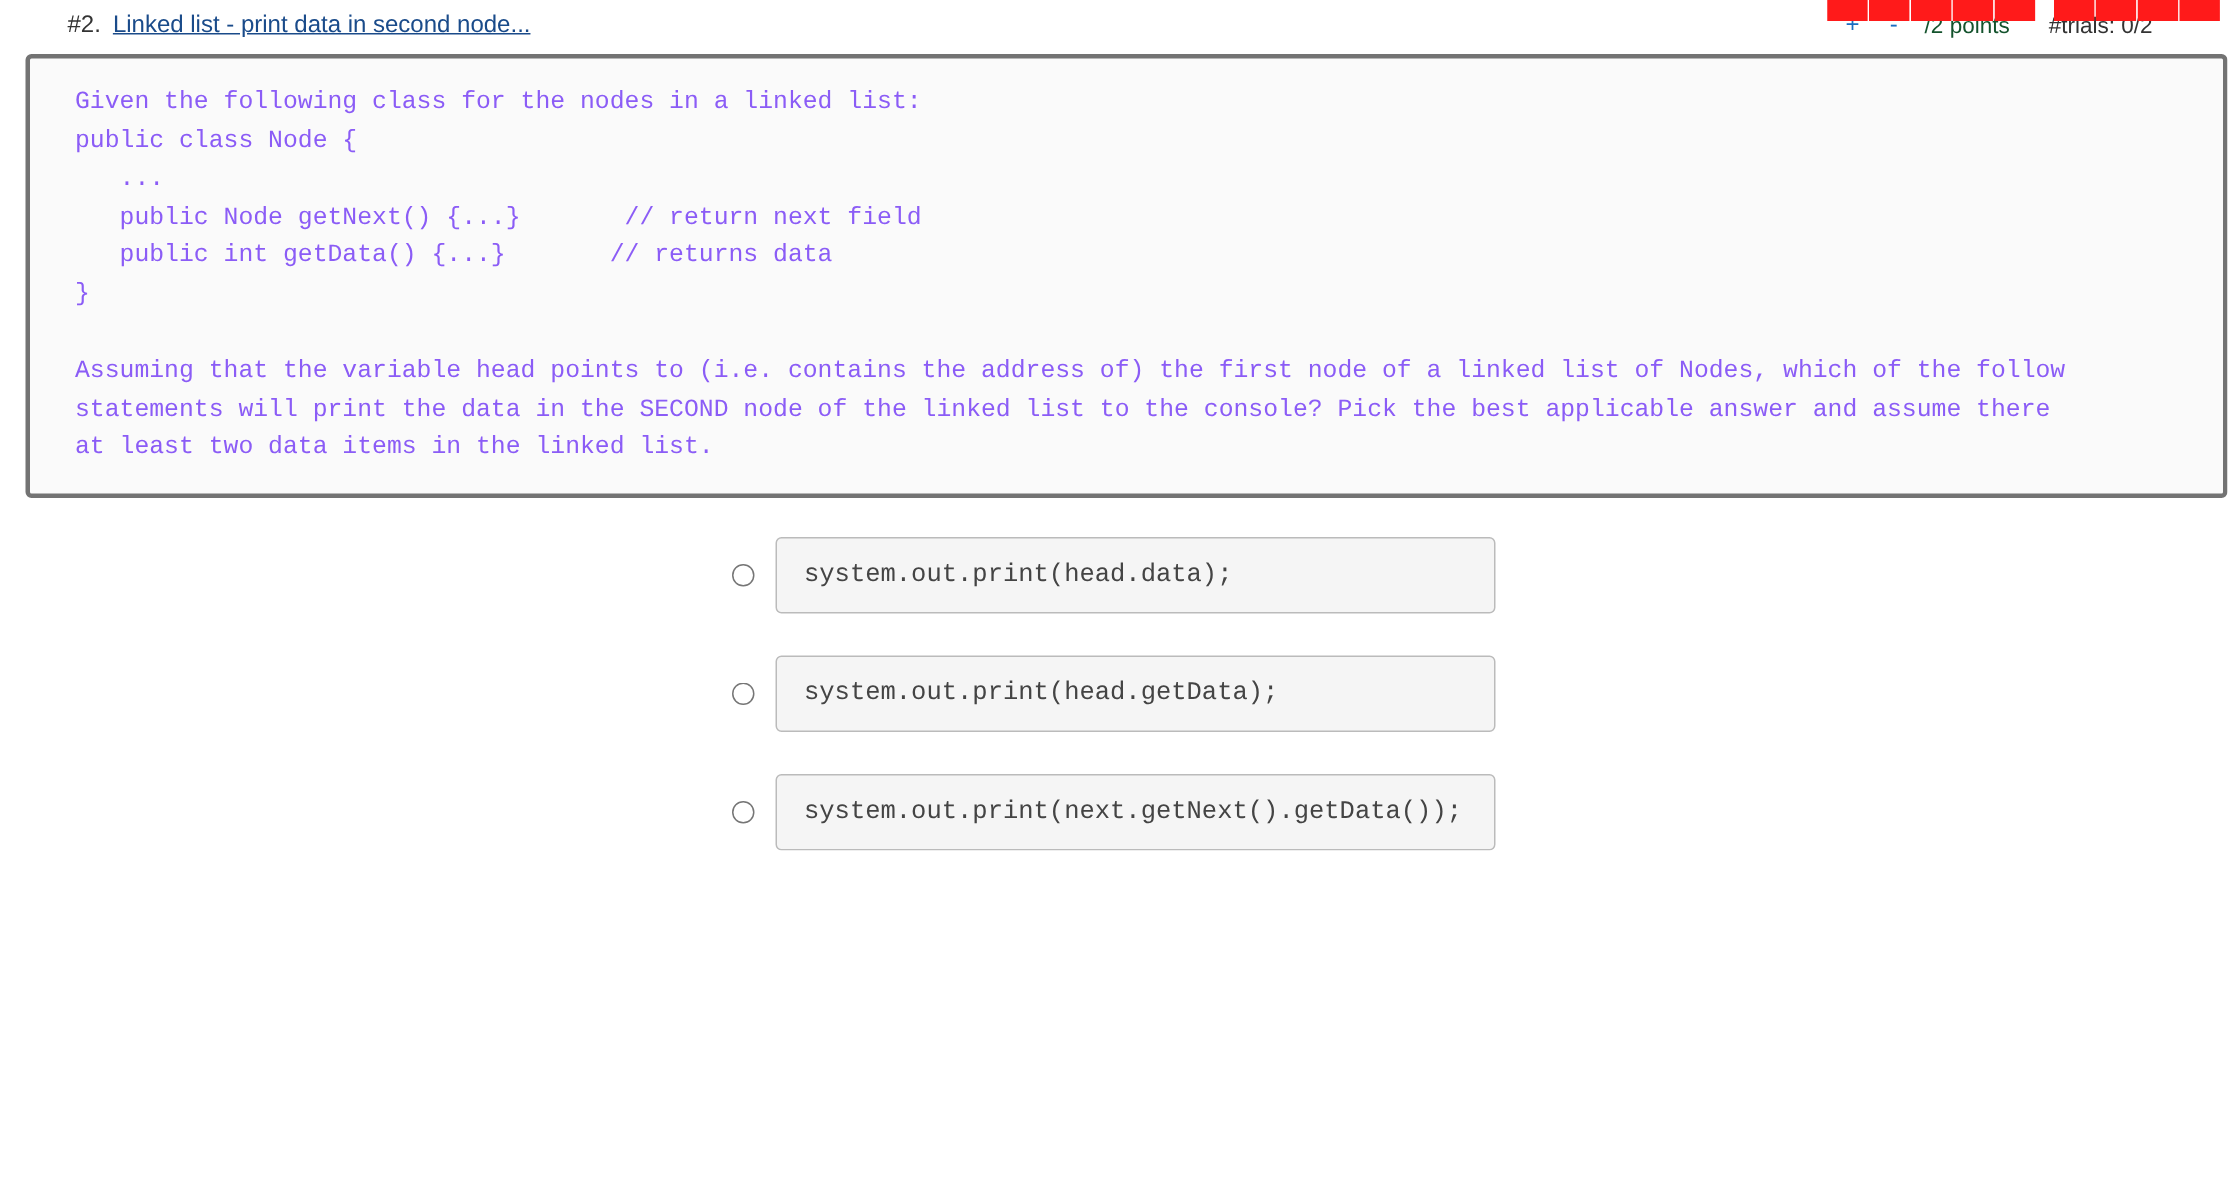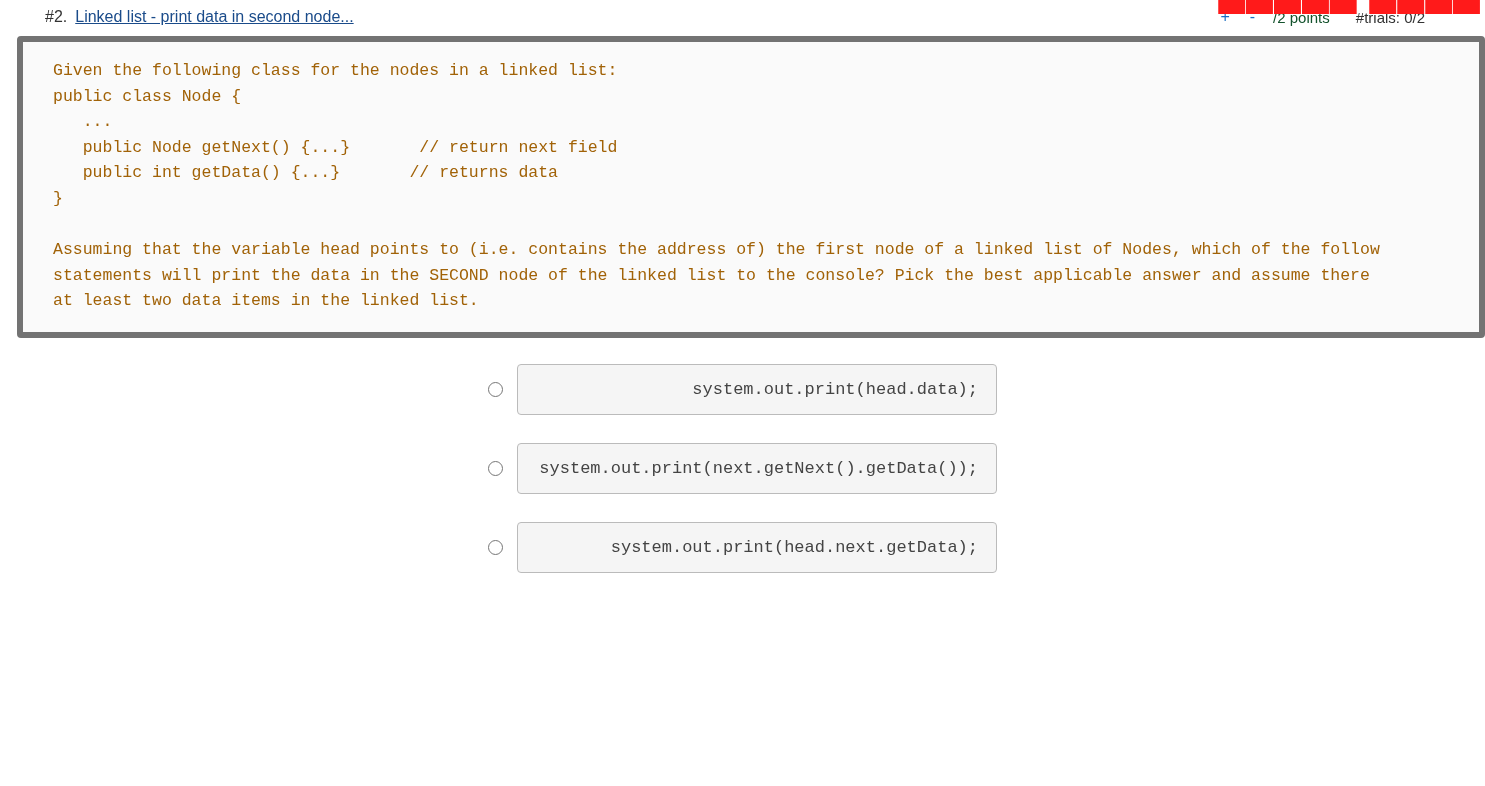--- a/index.html
+++ b/index.html
@@ -35,31 +35,31 @@
     cursor: pointer;
   }
   .points {
     color: #14532d;
     font-size: 15px;
     margin: 0 18px 0 4px;
   }
   .trials {
     color: #333;
     font-size: 15px;
-    margin-right: 40px;
+    margin-right: 30px;
   }
   .prompt-box {
     margin: 4px 0 0 17px;
-    border: 6px solid #737373;
+    border: 3px solid #737373;
     border-radius: 4px;
     background: #fafafa;
     padding: 16px 20px 18px 30px;
     font-family: "Courier New", Courier, monospace;
     font-size: 16.5px;
-    color: #a16207;
+    color: #8b5cf6;
     line-height: 1.55;
     white-space: pre;
     overflow: hidden;
   }
   .choices {
     margin-top: 26px;
     display: flex;
     flex-direction: column;
     align-items: center;
     gap: 28px;
@@ -79,21 +79,20 @@
   .choice-box {
     width: 480px;
     border: 1px solid #bbb;
     border-radius: 4px;
     background: #f5f5f5;
     padding: 15px 18px;
     font-family: "Courier New", Courier, monospace;
     font-size: 17px;
     color: #444;
     cursor: pointer;
-    text-align: right;
   }
   .red-cut {
     position: absolute;
     top: -6px;
     right: 4px;
     color: #ff1a1a;
     font-weight: 900;
     font-size: 38px;
     letter-spacing: 1px;
     white-space: nowrap;
@@ -127,19 +126,19 @@
 statements will print the data in the SECOND node of the linked list to the console? Pick the best applicable answer and assume there
 at least two data items in the linked list.</div>
 
 <div class="choices">
   <label class="choice-row">
     <input type="radio" name="q2" style="">
     <span class="choice-box">system.out.print(head.data);</span>
   </label>
   <label class="choice-row">
     <input type="radio" name="q2" style="">
-    <span class="choice-box">system.out.print(next.getNext().getData());</span>
+    <span class="choice-box">system.out.print(head.getData);</span>
   </label>
   <label class="choice-row">
     <input type="radio" name="q2" style="">
-    <span class="choice-box">system.out.print(head.next.getData);</span>
+    <span class="choice-box">system.out.print(next.getNext().getData());</span>
   </label>
 </div>
 
 </body></html>

